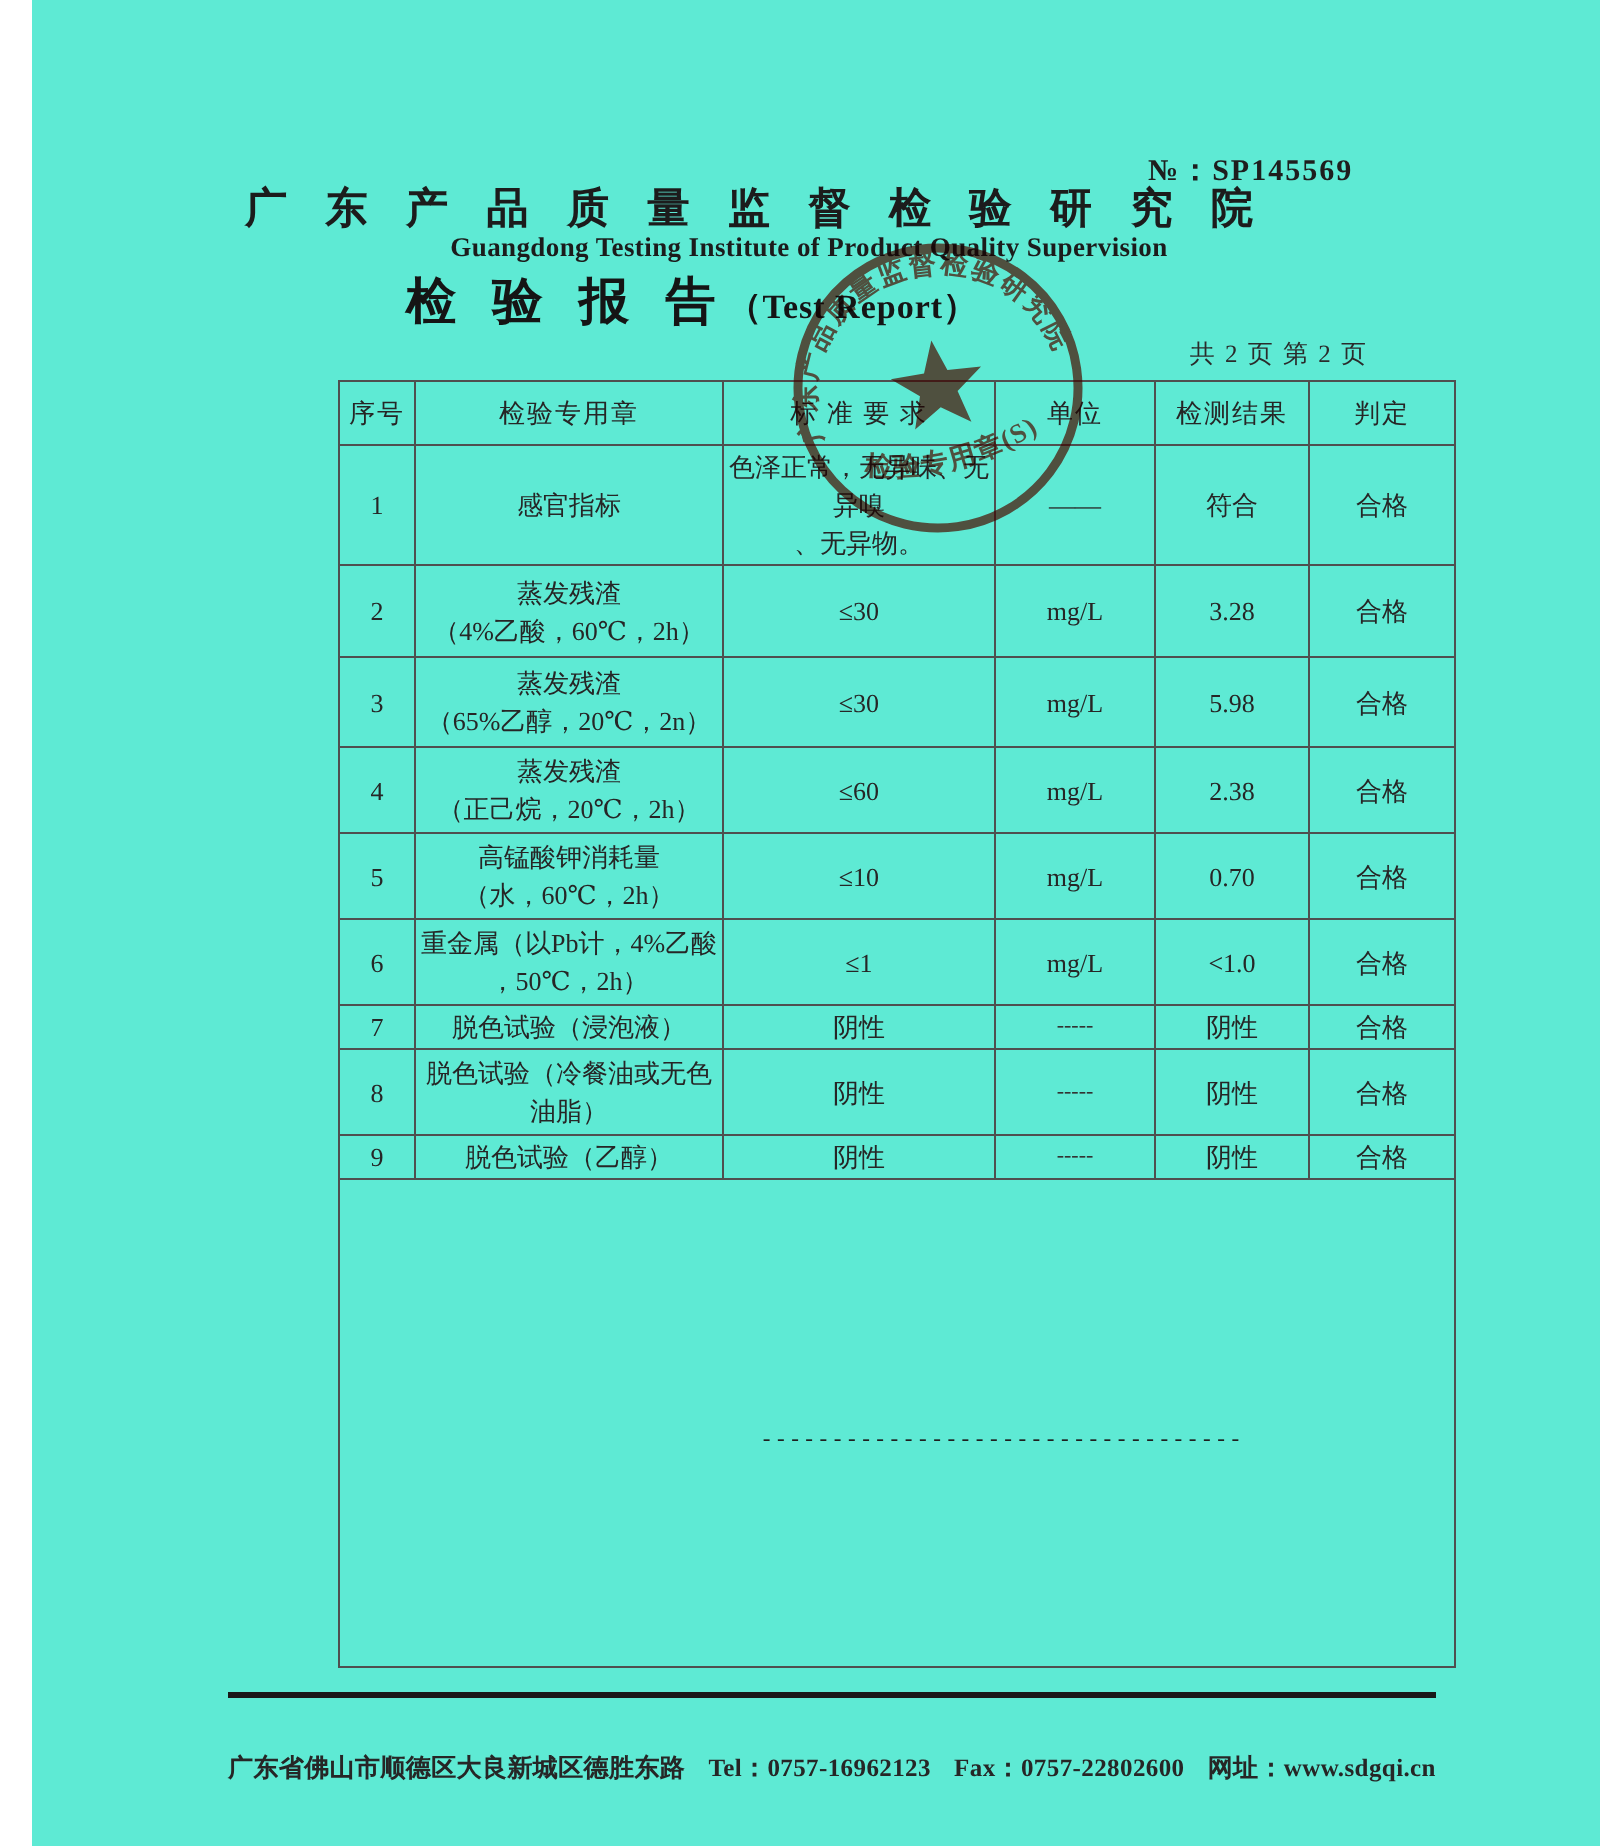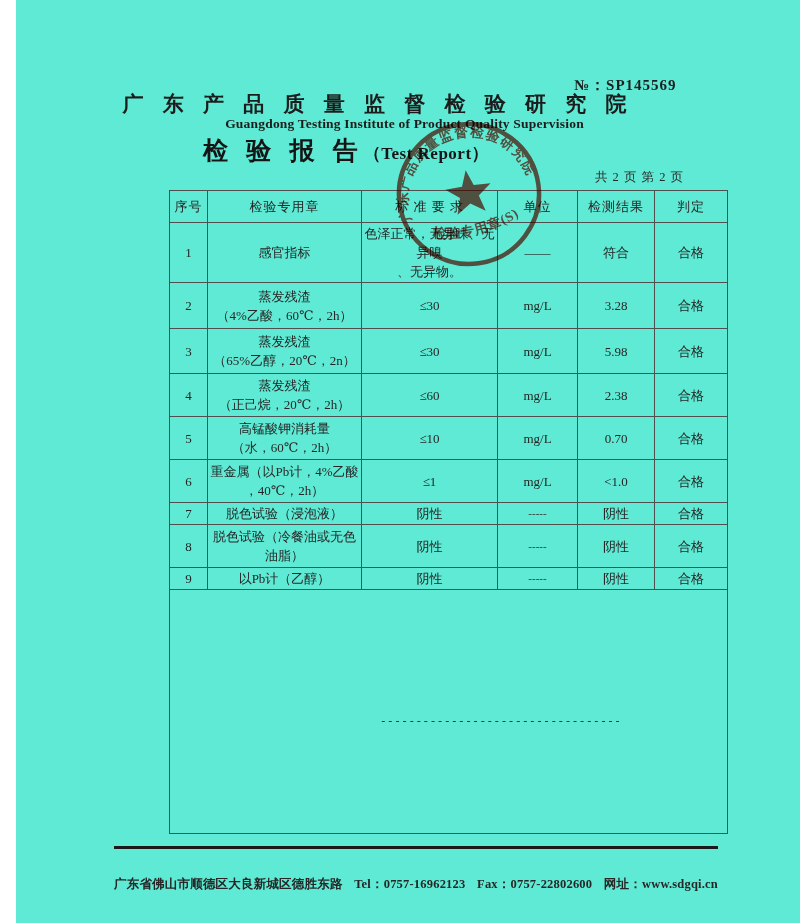--- a/index.html
+++ b/index.html
@@ -226,21 +226,21 @@
           <td>
             <div>合格</div>
           </td>
         </tr>
         <tr style="height: 43px;">
           <td>
             <div>6</div>
           </td>
           <td>
             <div>重金属（以Pb计，4%乙酸</div>
-            <div>，40℃，2h）</div>
+            <div>，50℃，2h）</div>
           </td>
           <td>
             <div>≤1</div>
           </td>
           <td>
             <div>mg/L</div>
           </td>
           <td>
             <div>&lt;1.0</div>
           </td>
@@ -287,21 +287,21 @@
           </td>
           <td>
             <div>合格</div>
           </td>
         </tr>
         <tr style="height: 22px;">
           <td>
             <div>9</div>
           </td>
           <td>
-            <div>以Pb计（乙醇）</div>
+            <div>脱色试验（乙醇）</div>
           </td>
           <td>
             <div>阴性</div>
           </td>
           <td class="unit-dash">
             <div>-----</div>
           </td>
           <td>
             <div>阴性</div>
           </td>

